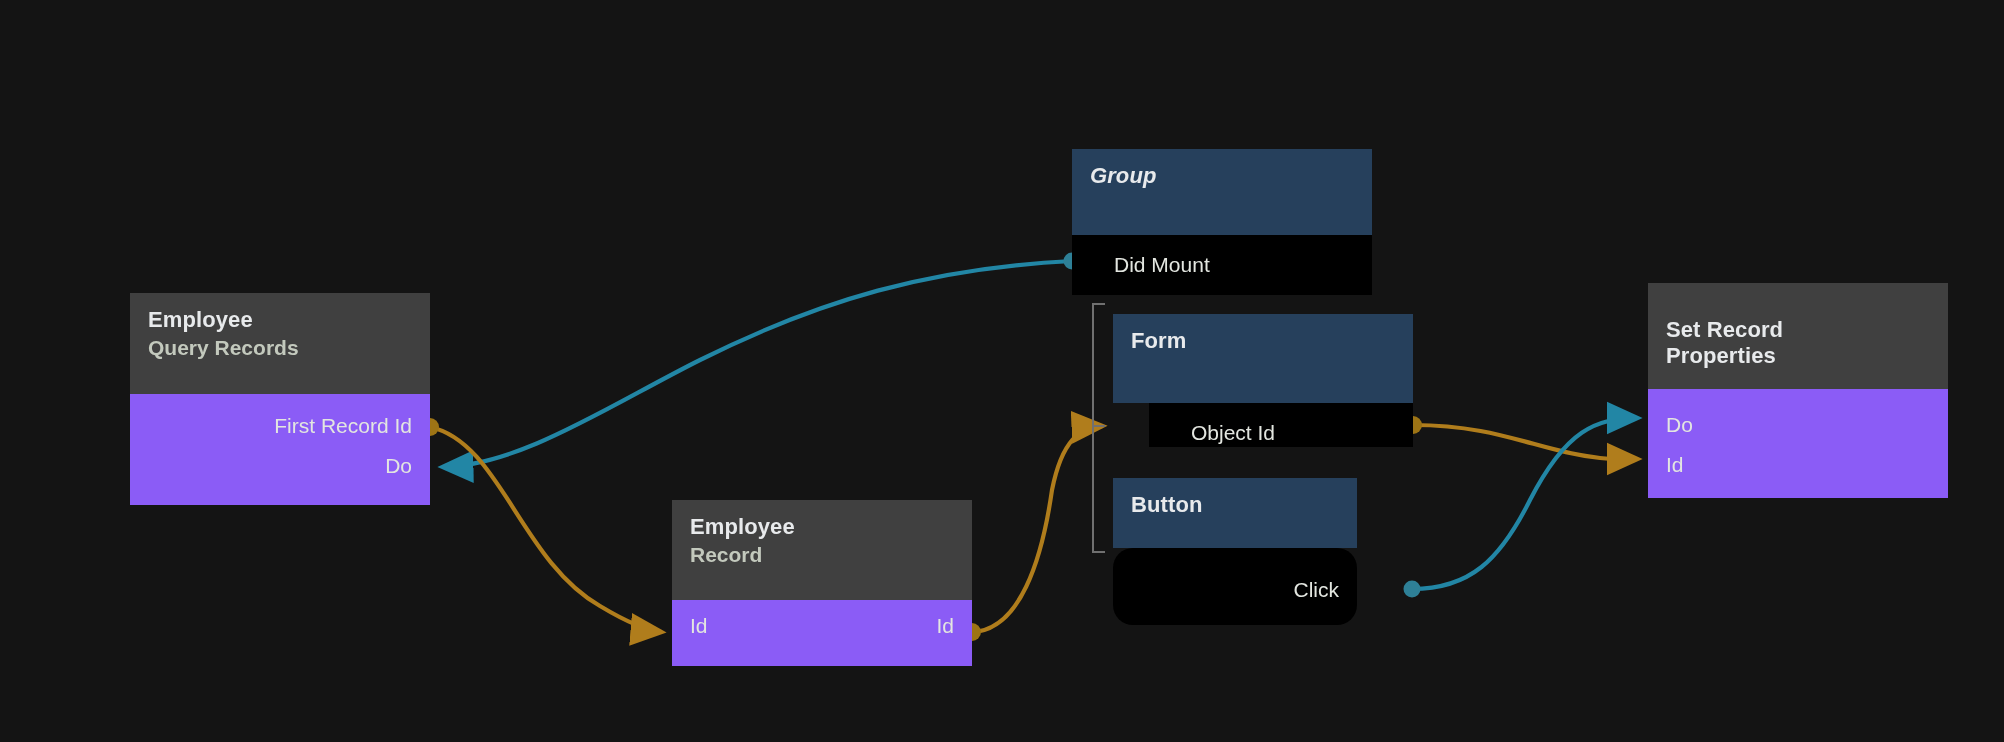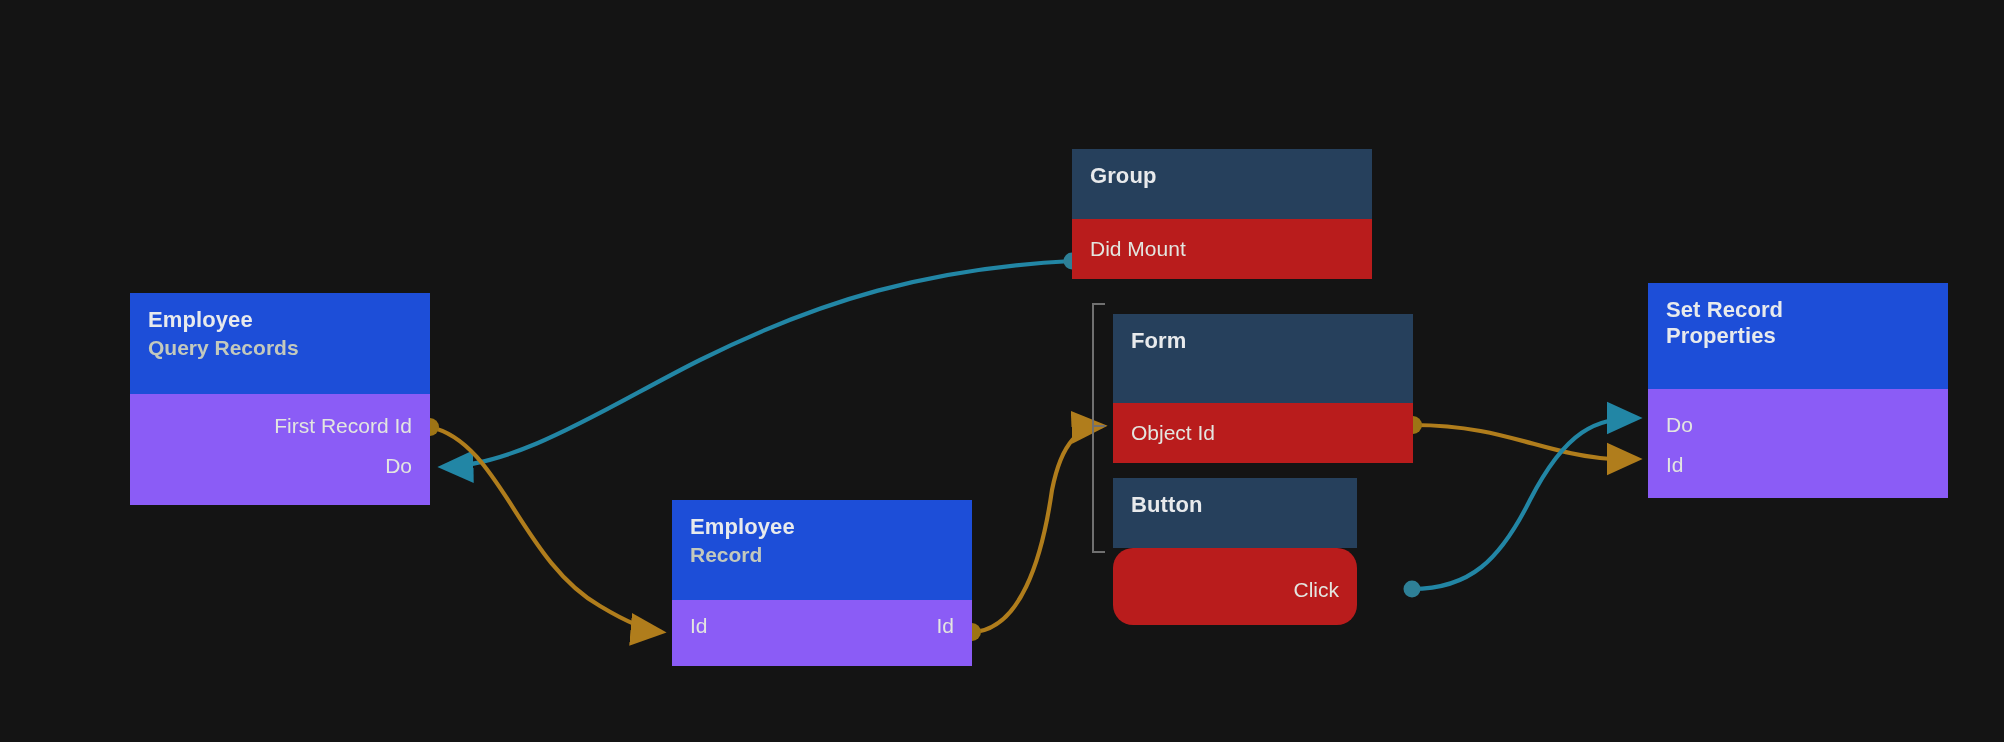--- a/index.html
+++ b/index.html
@@ -58,25 +58,25 @@
   .port-label {
     font-size: 21px;
     color: #e3e6e0;
     white-space: nowrap;
   }
   .port-row.out { justify-content: flex-end; padding-right: 18px; }
   .port-row.in  { justify-content: flex-start; padding-left: 18px; }
   .port-row.both { justify-content: space-between; padding-left: 18px; padding-right: 18px; }
 
   
-  .green .node-header { background: #1d4ed8; }
+  .green .node-header { background: #404040; }
   .green .node-body   { background: #8b5cf6; }
   
   .blue .node-header  { background: #26405c; }
-  .blue .node-body    { background: #b91c1c; }
+  .blue .node-body    { background: #000000; padding-left: 24px; }
 
   .group-bracket {
     position: absolute;
     pointer-events: none;
   }
   .bracket-line {
     position: absolute;
     background: #707070;
   }
 </style>
@@ -150,55 +150,55 @@
     </div>
     <div class="node-body" style="height:66px; padding-top:6px;">
       <div class="port-row both">
         <span class="port-label">Id</span>
         <span class="port-label">Id</span>
       </div>
     </div>
   </div>
 
   <div class="node blue" style="left:1072px; top:149px; width:300px; height:130px;">
-    <div class="node-header" style="height:70px;">
+    <div class="node-header" style="height:86px;font-style:italic;">
       <div class="node-title">Group</div>
     </div>
     <div class="node-body" style="height:60px; padding-top:10px;">
       <div class="port-row in">
         <span class="port-label">Did Mount</span>
       </div>
     </div>
   </div>
 
   <div class="node blue" style="left:1113px; top:314px; width:300px; height:130px;">
     <div class="node-header" style="height:89px;">
       <div class="node-title">Form</div>
     </div>
-    <div class="node-body" style="height:60px; padding-top:10px;">
+    <div class="node-body" style="height:44px; padding-top:10px;margin-left:36px;">
       <div class="port-row in">
         <span class="port-label">Object Id</span>
       </div>
     </div>
   </div>
 
   <div class="node blue" style="left:1113px; top:478px; width:244px; height:147px;">
     <div class="node-header" style="height:70px;">
       <div class="node-title">Button</div>
     </div>
     <div class="node-body" style="height:77px; padding-top:22px;border-radius:20px;">
       <div class="port-row out">
         <span class="port-label">Click</span>
       </div>
     </div>
   </div>
 
   <div class="node green" style="left:1648px; top:283px; width:300px; height:215px;">
     <div class="node-header" style="height:106px;">
-      <div class="node-title" style="max-width:175px;">Set Record Properties</div>
+      <div class="node-title" style="max-width:175px;margin-top:20px;">Set Record Properties</div>
     </div>
     <div class="node-body" style="height:109px; padding-top:16px;">
       <div class="port-row in">
         <span class="port-label">Do</span>
       </div>
       <div class="port-row in">
         <span class="port-label">Id</span>
       </div>
     </div>
   </div>

